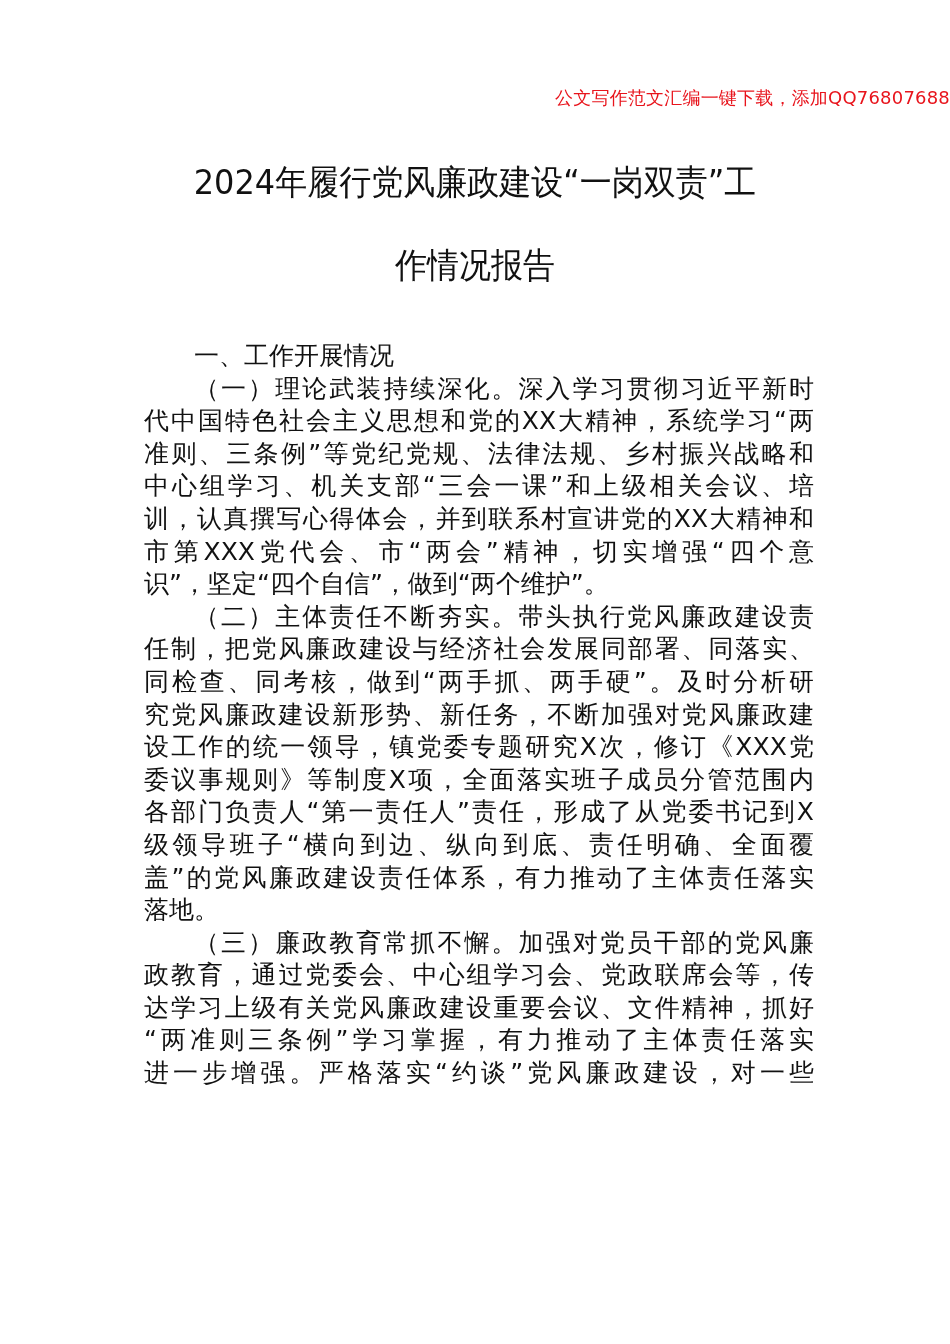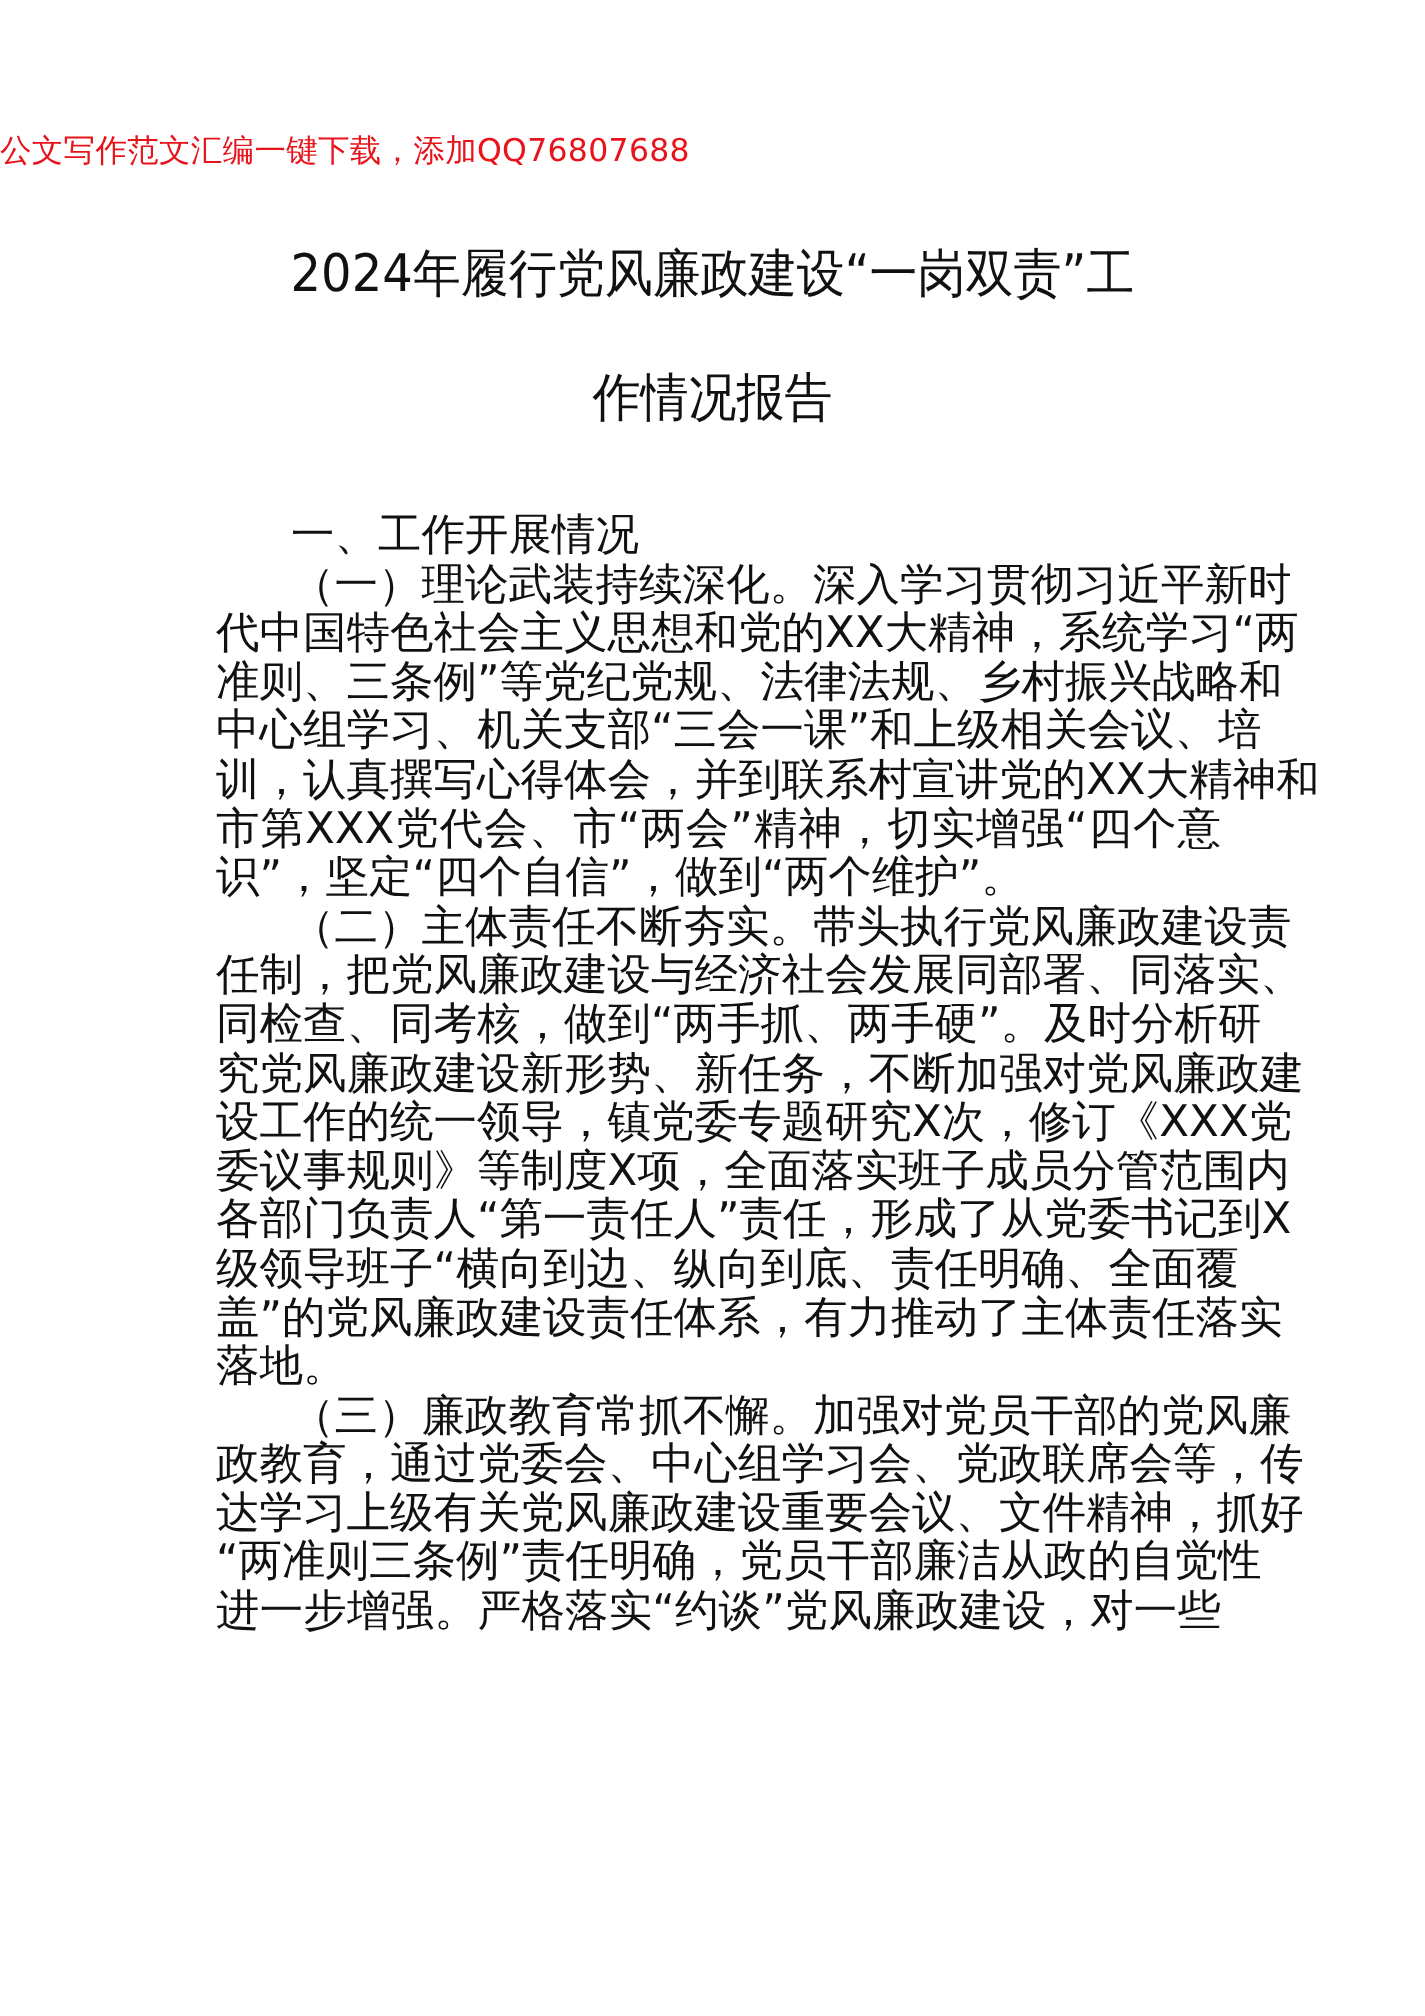--- a/index.html
+++ b/index.html
@@ -13,22 +13,22 @@
       position: relative;
       overflow: hidden;
       font-family: "DejaVu Sans", "Liberation Sans", sans-serif;
       color: #111111;
     }
     .watermark {
       position: absolute;
       top: 86px;
       left: 0;
       width: 950px;
-      text-align: left;
-      font-size: 21px;
+      text-align: right;
+      font-size: 18px;
       color: #e8141c;
       letter-spacing: 0.2px;
     }
     .title {
       position: absolute;
       left: 0;
       width: 950px;
       text-align: center;
       font-size: 32px;
       line-height: 40px;
@@ -37,21 +37,21 @@
     }
     .title.l1 { top: 162px; }
     .title.l2 { top: 245px; }
     .body-lines {
       position: absolute;
       top: 340px;
       left: 144px;
       width: 670px;
     }
     .line {
-      font-size: 29px;
+      font-size: 25px;
       height: 32.6px;
       line-height: 32.6px;
       white-space: nowrap;
       text-align: justify;
       text-align-last: justify;
       color: #111111;
     }
     .line.last {
       text-align-last: left;
     }
@@ -93,16 +93,16 @@
     <div class="line">各部门负责人“第一责任人”责任，形成了从党委书记到X</div>
     <div class="line">级领导班子“横向到边、纵向到底、责任明确、全面覆</div>
     <div class="line">盖”的党风廉政建设责任体系，有力推动了主体责任落实</div>
     <div class="line last">落地。</div>
   </div>
 
   <div>
     <div class="line indent">（三）廉政教育常抓不懈。加强对党员干部的党风廉</div>
     <div class="line">政教育，通过党委会、中心组学习会、党政联席会等，传</div>
     <div class="line">达学习上级有关党风廉政建设重要会议、文件精神，抓好</div>
-    <div class="line">“两准则三条例”责任明确，党员干部廉洁从政的自觉性</div>
+    <div class="line">“两准则三条例”学习掌握，有力推动了主体责任落实</div>
     <div class="line">进一步增强。严格落实“约谈”党风廉政建设，对一些</div>
   </div>
 </div>
 
 </body></html>

